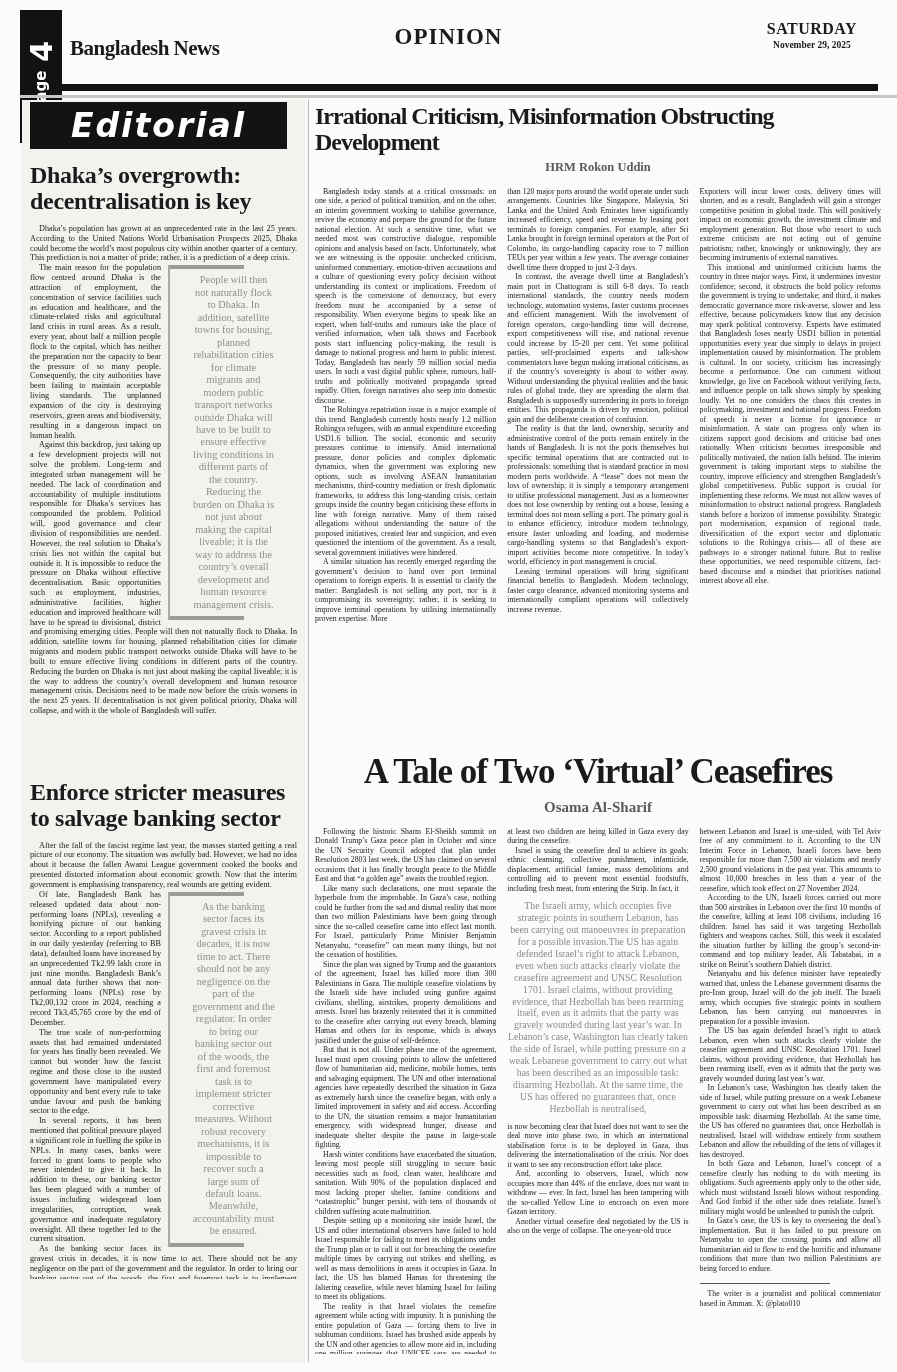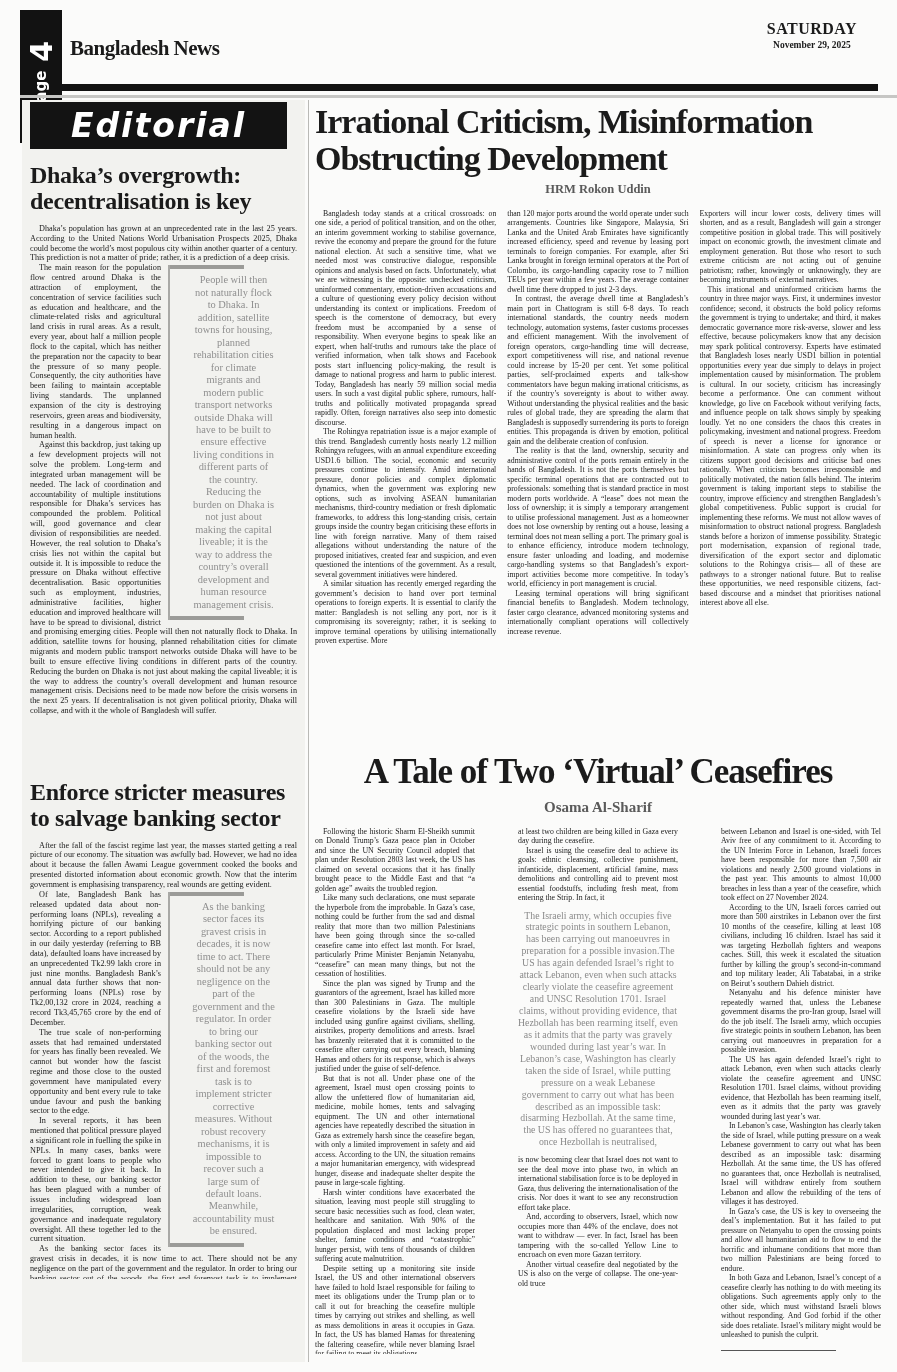--- a/index.html
+++ b/index.html
@@ -36,47 +36,48 @@
   .epara { text-indent:9px; }
   .pq { float:right; width:129px; margin:2px 0 5px 7px; padding:9px 22px; position:relative;
         text-align:center; color:#8f8f8f; font-size:10.4px; line-height:1.2; border-left:2px solid #a9a9a6; }
   .pq::before { content:""; position:absolute; top:0;    left:0; width:58%; height:4px; background:#9b9b98; }
   .pq::after  { content:""; position:absolute; bottom:0; left:0; width:58%; height:4px; background:#9b9b98; }
   .ed-art-2 { margin-top:22px; }
 
   
   .oped1 { position:absolute; left:315px; top:103px; width:566px; }
   .oped2 { position:absolute; left:315px; top:753px; width:566px; }
-  .op-headline { font-size:34px; font-weight:bold; letter-spacing:-1px; line-height:1.1; }
+  .op-headline { font-size:24px; font-weight:bold; letter-spacing:-1px; line-height:1.1; }
   .op-headline-2 { font-size:35px; text-align:center; }
   .byline { text-align:center; color:#5a5a5a; font-weight:bold; }
   .byline-1 { font-size:12.5px; margin:4px 0 12px 0; }
   .byline-2 { font-size:15px; margin:7px 0 11px 0; }
   .cols { display:flex; gap:11px;margin-top:8px; }
   .col { width:181.3px; font-size:7.8px; line-height:1.22; text-align:justify; overflow:hidden; }
   .cols-1 { height:532px; }
-  .cols-2 { height:527px;gap:43px; }
+  .cols-2 { height:527px; }
   .opara { text-indent:8px; }
   .bq { text-align:center; color:#8a8a8a; font-size:9.8px; line-height:1.22; margin:7px 0; text-indent:0; }
   .footer-note { margin-top:10px; }
   .footer-line { width:72%; height:1px; background:#555; margin-bottom:5px; }
   .footer-text { text-indent:8px; }
 </style>
 </head>
 <body>
 
 <div id="page">
 
   <div class="page-tab">
     <div class="page-tab-inner">
       <span class="pt-word">Page</span>
       <span class="pt-num">4</span>
     </div>
   </div>
   <div class="masthead">Bangladesh News</div>
+  <div class="section-title">OPINION</div>
   <div class="date-block">
     <div class="date-day">SATURDAY</div>
     <div class="date-date">November 29, 2025</div>
   </div>
   <div class="rule-black"></div>
   <div class="rule-gray"></div>
   <div class="vert-divider"></div>
 
   <div class="left-panel">
 
@@ -153,22 +154,22 @@
         <p>is now becoming clear that Israel does not want to see the deal move into phase two, in which an international stabilisation force is to be deployed in Gaza, thus delivering the internationalisation of the crisis. Nor does it want to see any reconstruction effort take place.</p>
         <p class="opara">And, according to observers, Israel, which now occupies more than 44% of the enclave, does not want to withdraw — ever. In fact, Israel has been tampering with the so-called Yellow Line to encroach on even more Gazan territory.</p>
         <p class="opara">Another virtual ceasefire deal negotiated by the US is also on the verge of collapse. The one-year-old truce</p>
       </div>
       <div class="col">
         <p>between Lebanon and Israel is one-sided, with Tel Aviv free of any commitment to it. According to the UN Interim Force in Lebanon, Israeli forces have been responsible for more than 7,500 air violations and nearly 2,500 ground violations in the past year. This amounts to almost 10,000 breaches in less than a year of the ceasefire, which took effect on 27 November 2024.</p>
         <p class="opara">According to the UN, Israeli forces carried out more than 500 airstrikes in Lebanon over the first 10 months of the ceasefire, killing at least 108 civilians, including 16 children. Israel has said it was targeting Hezbollah fighters and weapons caches. Still, this week it escalated the situation further by killing the group’s second-in-command and top military leader, Ali Tabatabai, in a strike on Beirut’s southern Dahieh district.</p>
         <p class="opara">Netanyahu and his defence minister have repeatedly warned that, unless the Lebanese government disarms the pro-Iran group, Israel will do the job itself. The Israeli army, which occupies five strategic points in southern Lebanon, has been carrying out manoeuvres in preparation for a possible invasion.</p>
         <p class="opara">The US has again defended Israel’s right to attack Lebanon, even when such attacks clearly violate the ceasefire agreement and UNSC Resolution 1701. Israel claims, without providing evidence, that Hezbollah has been rearming itself, even as it admits that the party was gravely wounded during last year’s war.</p>
         <p class="opara">In Lebanon’s case, Washington has clearly taken the side of Israel, while putting pressure on a weak Lebanese government to carry out what has been described as an impossible task: disarming Hezbollah. At the same time, the US has offered no guarantees that, once Hezbollah is neutralised, Israel will withdraw entirely from southern Lebanon and allow the rebuilding of the tens of villages it has destroyed.</p>
+        <p class="opara">In both Gaza and Lebanon, Israel’s concept of a ceasefire clearly has nothing to do with meeting its obligations. Such agreements apply only to the other side, which must withstand Israeli blows without responding. And God forbid if the other side does retaliate. Israel’s military might would be unleashed to punish the culprit.</p>
         <p class="opara">In Gaza’s case, the US is key to overseeing the deal’s implementation. But it has failed to put pressure on Netanyahu to open the crossing points and allow all humanitarian aid to flow to end the horrific and inhumane conditions that more than two million Palestinians are being forced to endure.</p>
-        <p class="opara">In both Gaza and Lebanon, Israel’s concept of a ceasefire clearly has nothing to do with meeting its obligations. Such agreements apply only to the other side, which must withstand Israeli blows without responding. And God forbid if the other side does retaliate. Israel’s military might would be unleashed to punish the culprit.</p>
         <div class="footer-note">
           <div class="footer-line"></div>
           <p class="footer-text">The writer is a journalist and political commentator based in Amman. X: @plato010</p>
         </div>
       </div>
     </div>
   </section>
 
 </div>
 

